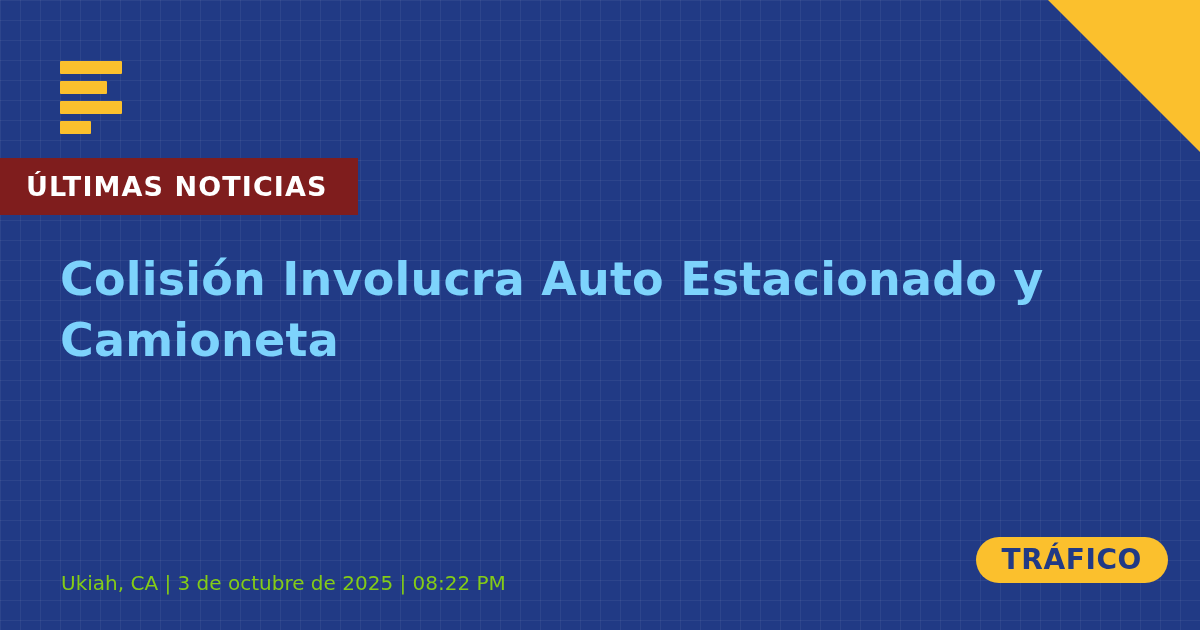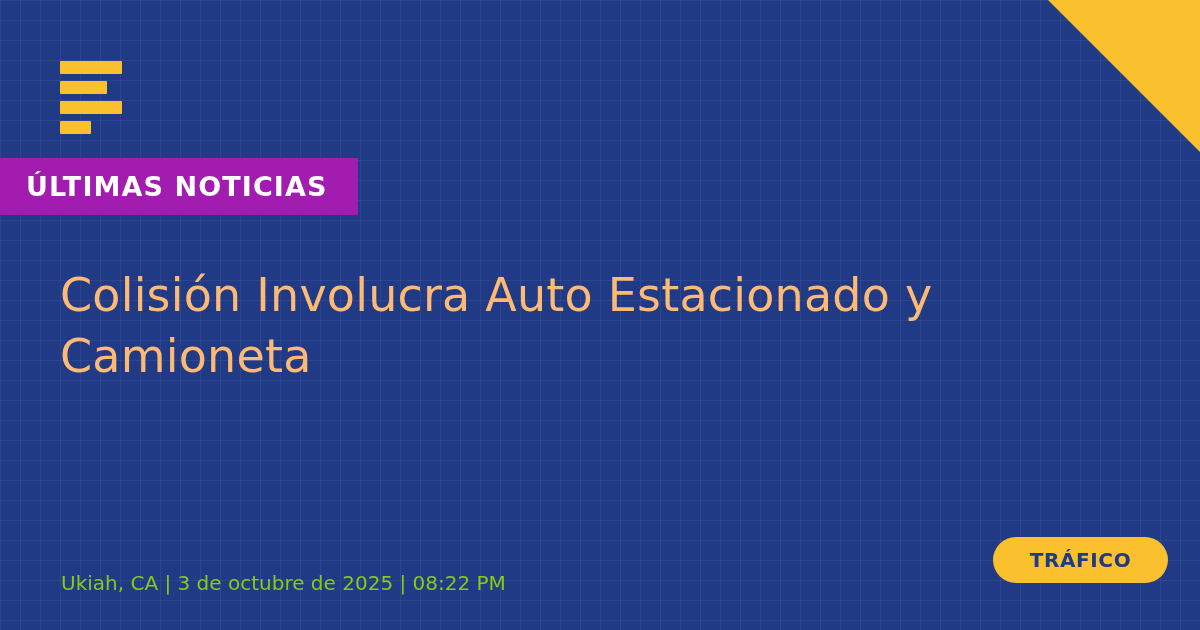--- a/index.html
+++ b/index.html
@@ -64,44 +64,44 @@
   .logo-bar.w-mid   { width: 47px; }
   .logo-bar.w-short { width: 31px; }
 
   
   #breaking-badge {
     position: absolute;
     left: 0;
     top: 158px;
     height: 57px;
     padding: 0 30px 0 26px;
-    background-color: #a21caf;
+    background-color: #7f1d1d;
     display: flex;
     align-items: center;
     z-index: 3;
   }
   #breaking-badge-label {
     color: #ffffff;
     font-size: 27px;
     font-weight: bold;
     letter-spacing: 1.1px;
     line-height: 1;
     white-space: nowrap;
   }
 
   
   #headline {
     position: absolute;
     left: 60px;
-    top: 234px;
+    top: 218px;
     width: 1090px;
     z-index: 3;
-    color: #fdba74;
+    color: #7dd3fc;
     font-size: 46px;
-    font-weight: normal;
+    font-weight: bold;
     line-height: 1.32;
     letter-spacing: 0.2px;
   }
 
   
   #subtitle {
     position: absolute;
     left: 61px;
     top: 383px;
     width: 1000px;
@@ -135,21 +135,21 @@
     box-sizing: border-box;
     background-color: #fbc02d;
     border-radius: 23px;
     display: flex;
     align-items: center;
     justify-content: center;
     z-index: 3;
   }
   #category-badge-label {
     color: #213a85;
-    font-size: 20px;
+    font-size: 28px;
     font-weight: bold;
     letter-spacing: 0.6px;
     line-height: 1;
     white-space: nowrap;
   }
 </style>
 </head>
 <body>
 
 <div id="card">

